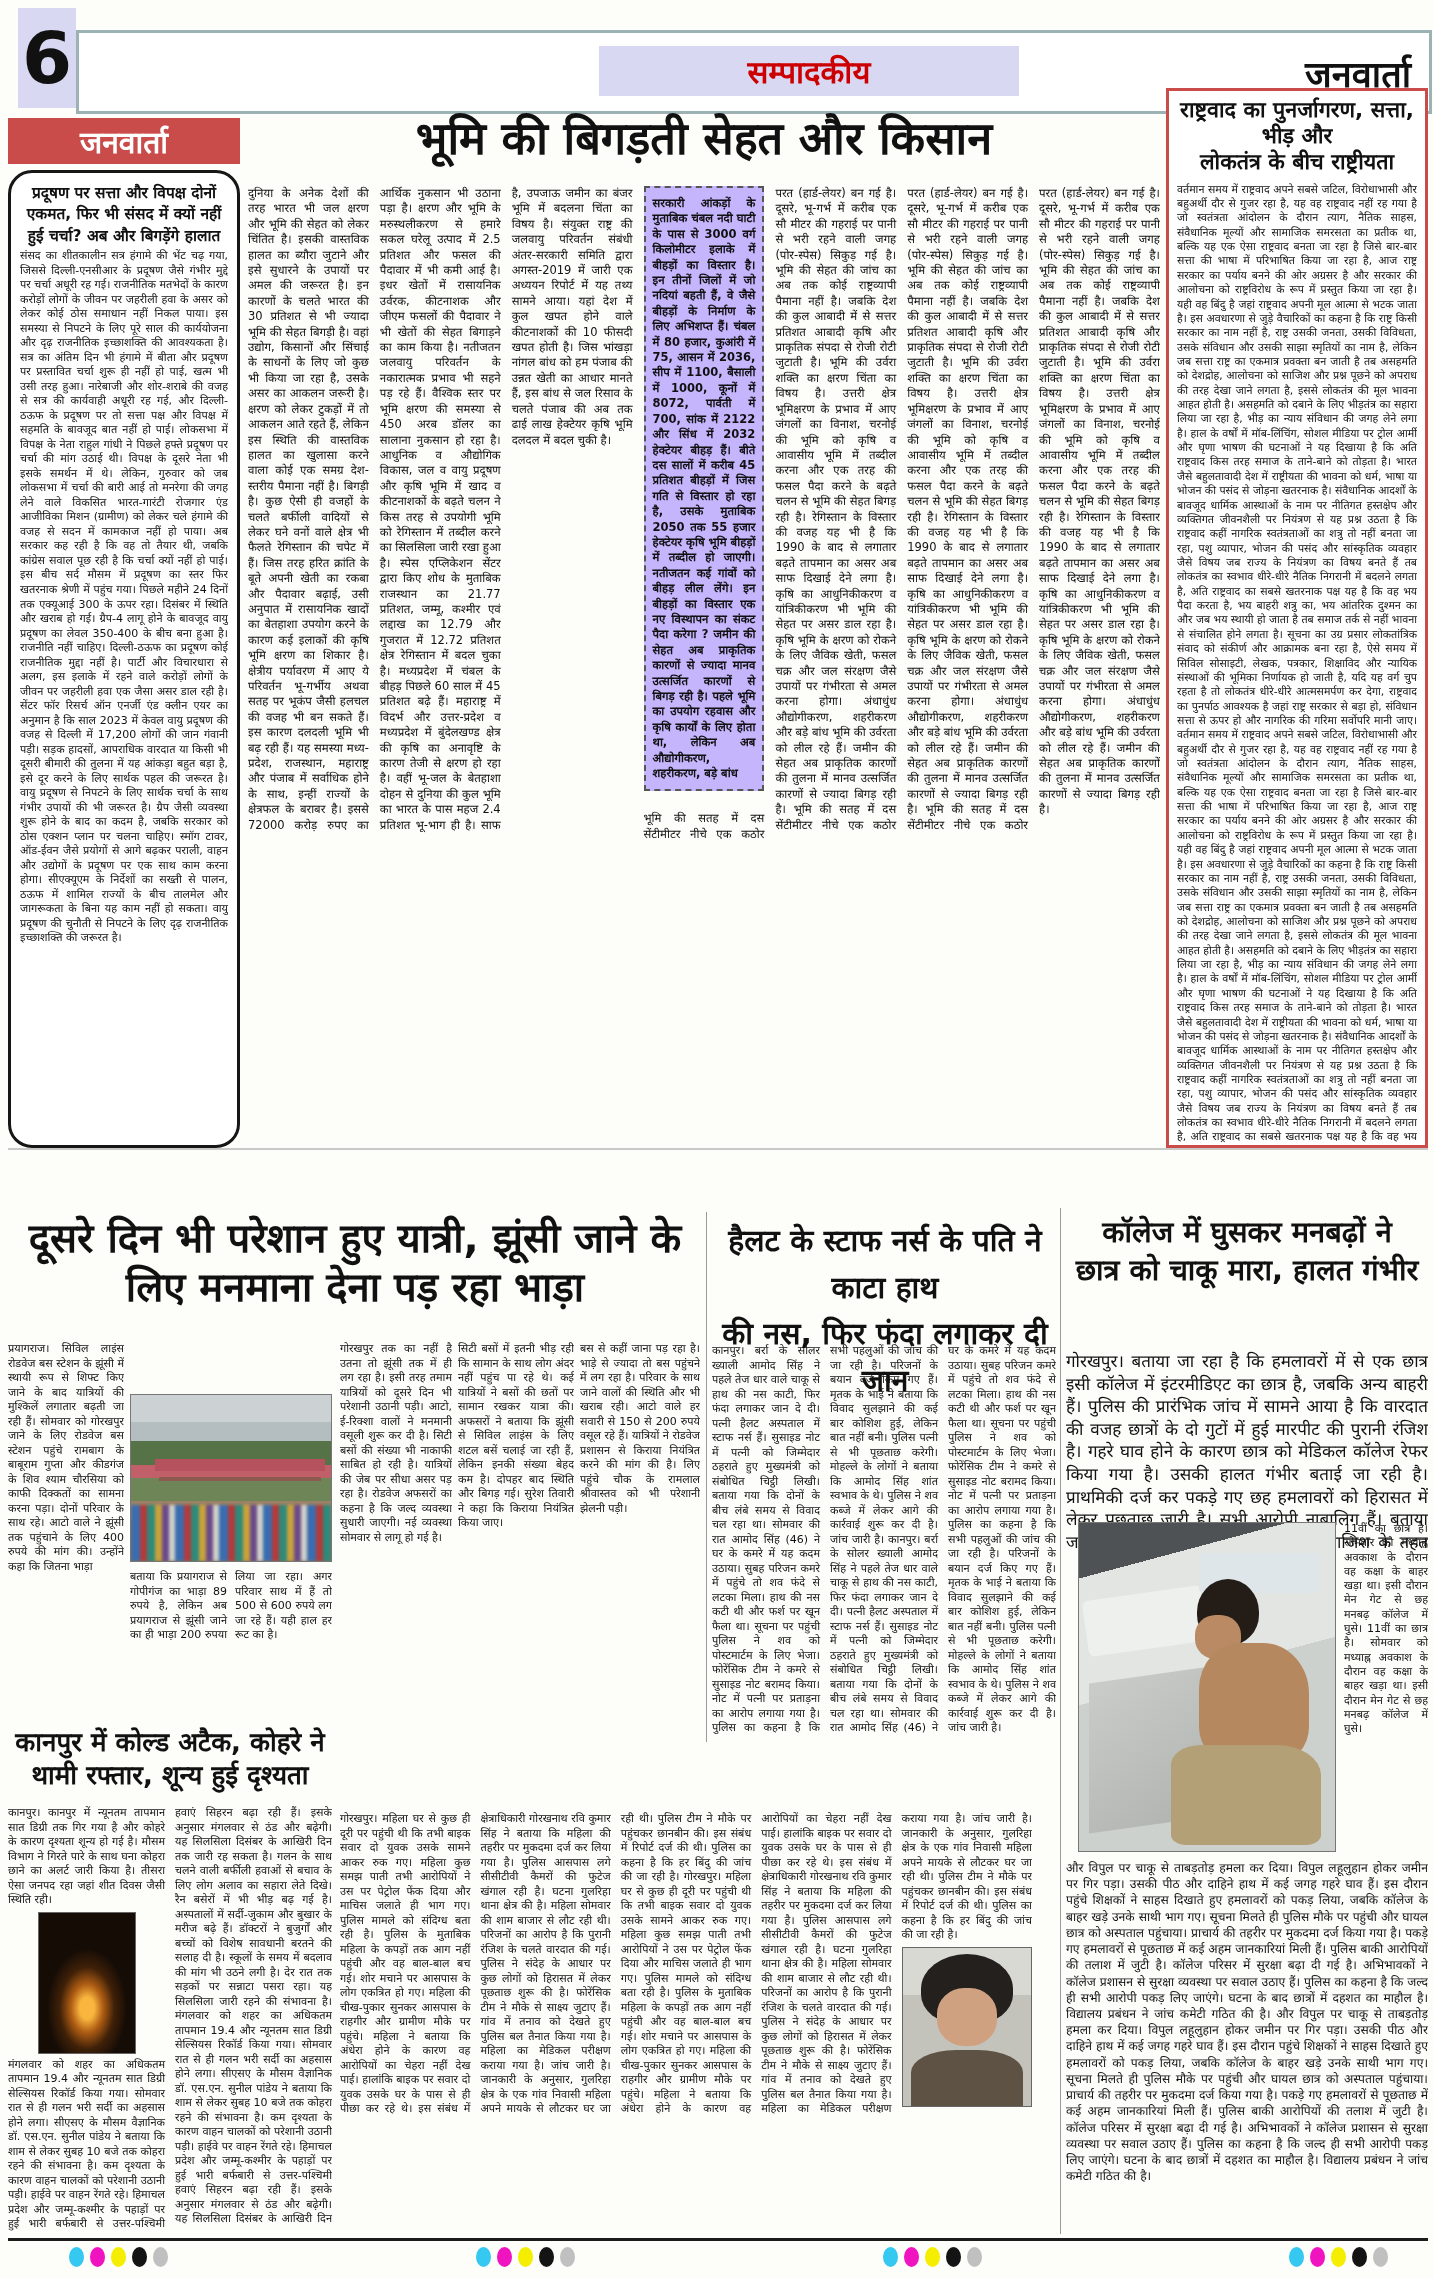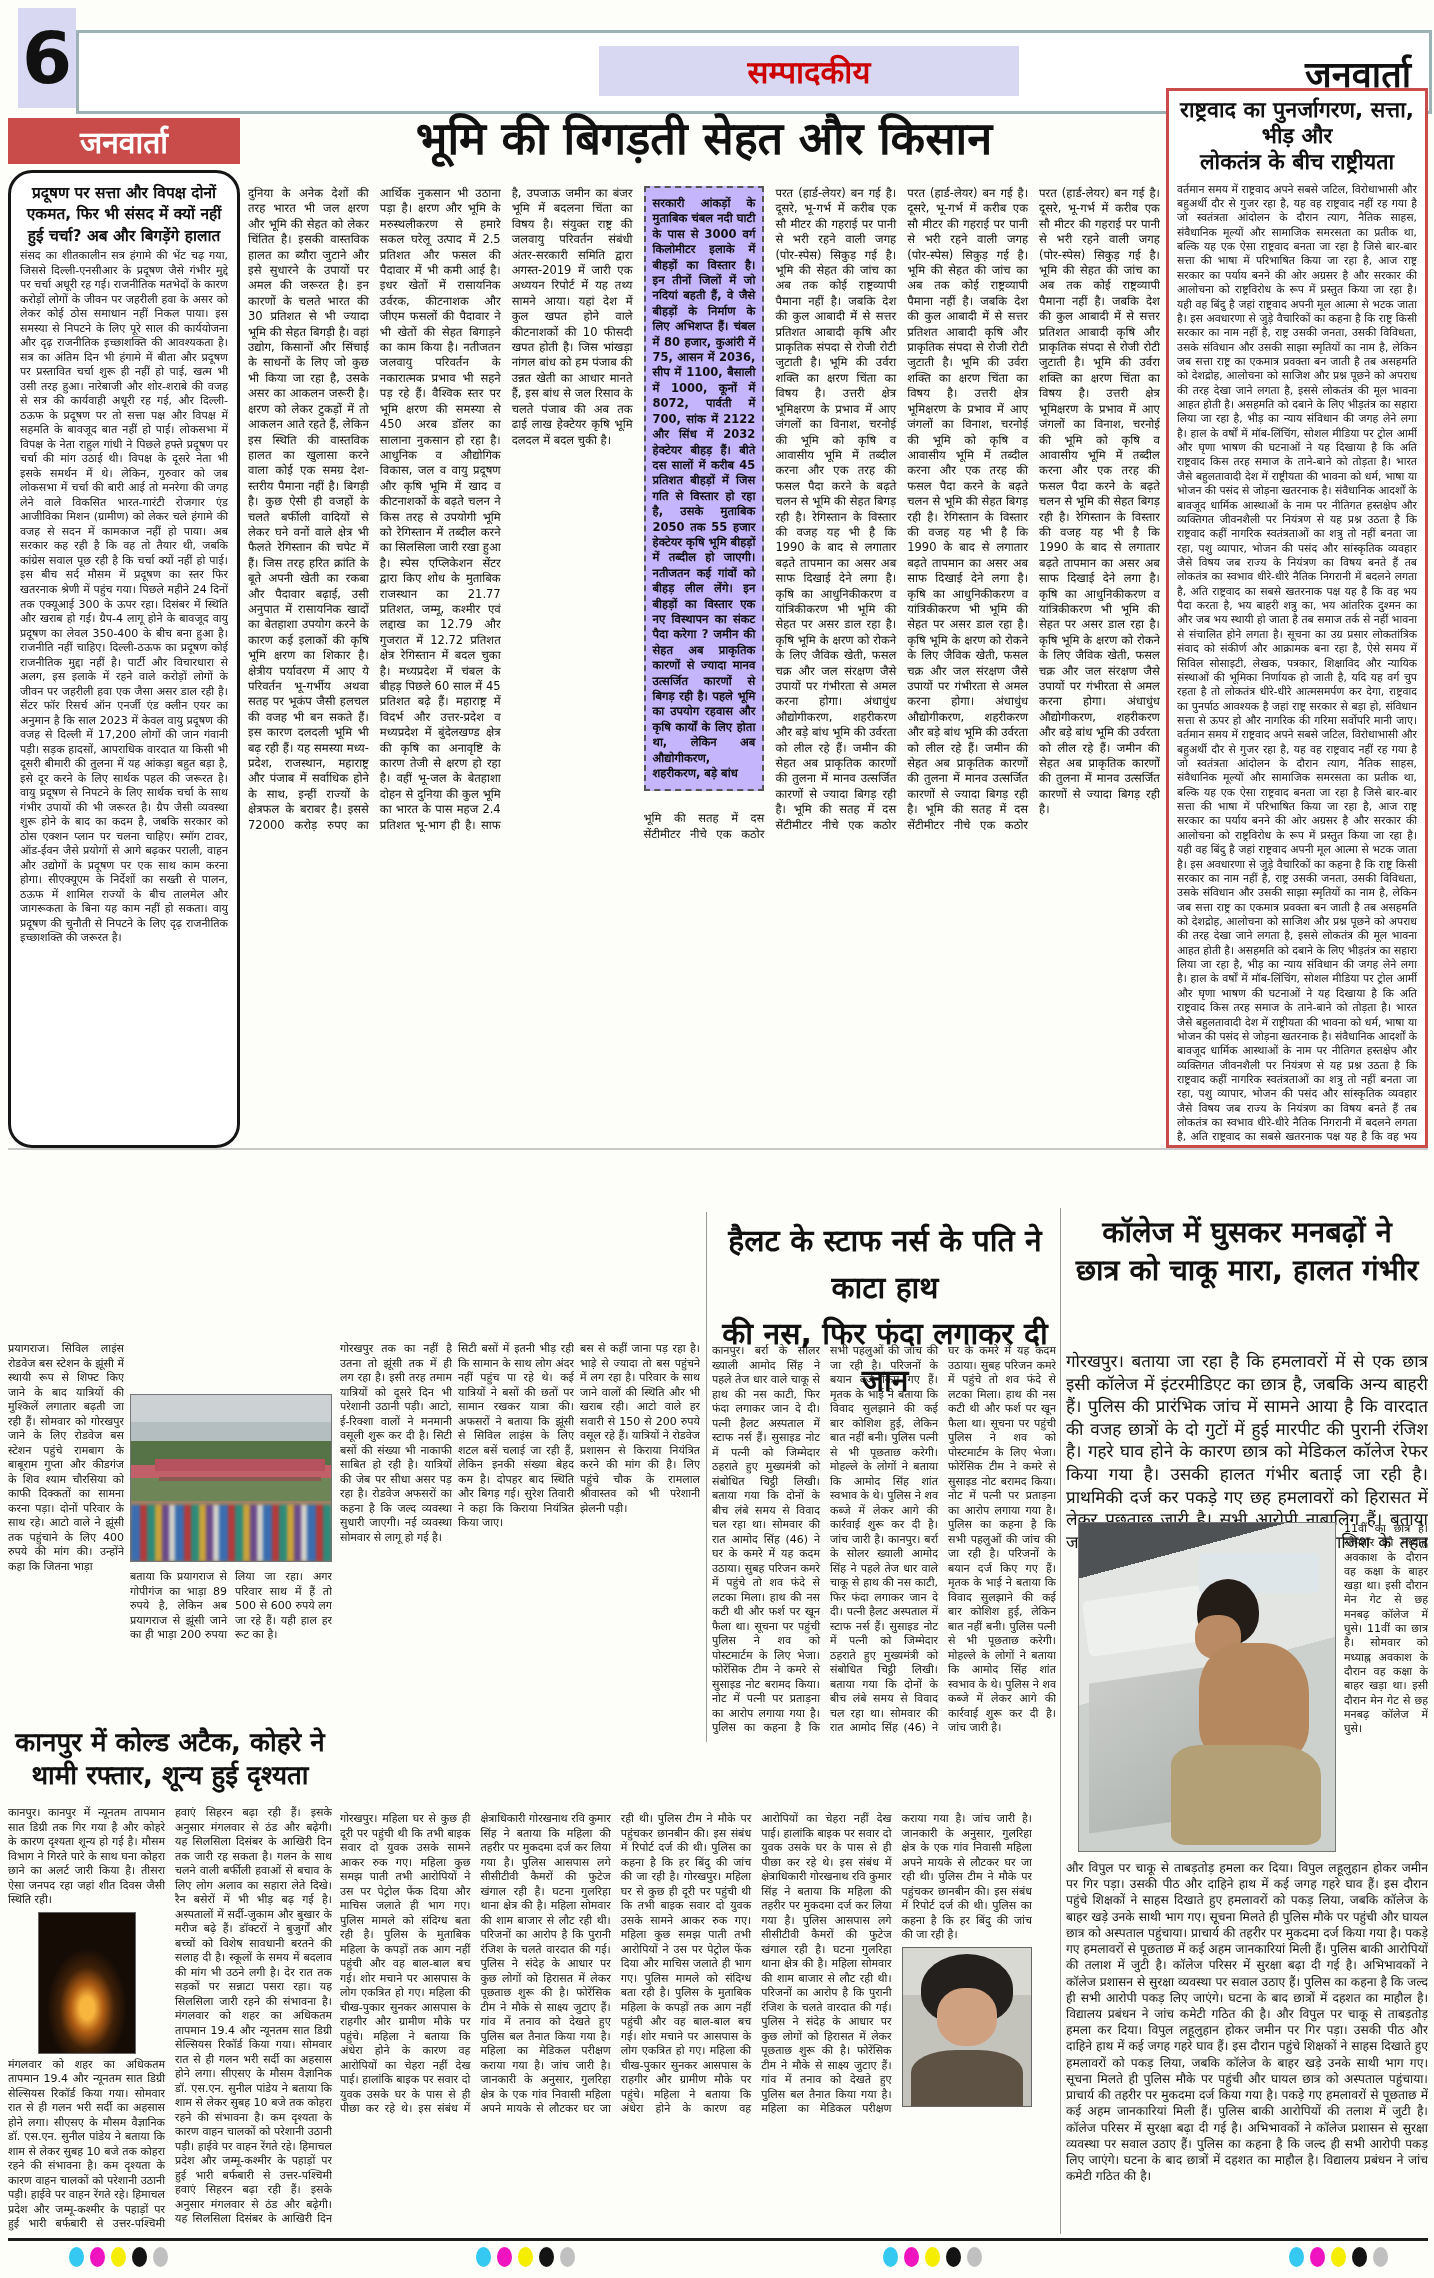--- a/index.html
+++ b/index.html
@@ -118,20 +118,21 @@
     </div>
     <div class="natbody jt">वर्तमान समय में राष्ट्रवाद अपने सबसे जटिल, विरोधाभासी और बहुअर्थी दौर से गुजर रहा है, यह वह राष्ट्रवाद नहीं रह गया है जो स्वतंत्रता आंदोलन के दौरान त्याग, नैतिक साहस, संवैधानिक मूल्यों और सामाजिक समरसता का प्रतीक था, बल्कि यह एक ऐसा राष्ट्रवाद बनता जा रहा है जिसे बार-बार सत्ता की भाषा में परिभाषित किया जा रहा है, आज राष्ट्र सरकार का पर्याय बनने की ओर अग्रसर है और सरकार की आलोचना को राष्ट्रविरोध के रूप में प्रस्तुत किया जा रहा है। यही वह बिंदु है जहां राष्ट्रवाद अपनी मूल आत्मा से भटक जाता है। इस अवधारणा से जुड़े वैचारिकों का कहना है कि राष्ट्र किसी सरकार का नाम नहीं है, राष्ट्र उसकी जनता, उसकी विविधता, उसके संविधान और उसकी साझा स्मृतियों का नाम है, लेकिन जब सत्ता राष्ट्र का एकमात्र प्रवक्ता बन जाती है तब असहमति को देशद्रोह, आलोचना को साजिश और प्रश्न पूछने को अपराध की तरह देखा जाने लगता है, इससे लोकतंत्र की मूल भावना आहत होती है। असहमति को दबाने के लिए भीड़तंत्र का सहारा लिया जा रहा है, भीड़ का न्याय संविधान की जगह लेने लगा है। हाल के वर्षों में मॉब-लिंचिंग, सोशल मीडिया पर ट्रोल आर्मी और घृणा भाषण की घटनाओं ने यह दिखाया है कि अति राष्ट्रवाद किस तरह समाज के ताने-बाने को तोड़ता है। भारत जैसे बहुलतावादी देश में राष्ट्रीयता की भावना को धर्म, भाषा या भोजन की पसंद से जोड़ना खतरनाक है। संवैधानिक आदर्शों के बावजूद धार्मिक आस्थाओं के नाम पर नीतिगत हस्तक्षेप और व्यक्तिगत जीवनशैली पर नियंत्रण से यह प्रश्न उठता है कि राष्ट्रवाद कहीं नागरिक स्वतंत्रताओं का शत्रु तो नहीं बनता जा रहा, पशु व्यापार, भोजन की पसंद और सांस्कृतिक व्यवहार जैसे विषय जब राज्य के नियंत्रण का विषय बनते हैं तब लोकतंत्र का स्वभाव धीरे-धीरे नैतिक निगरानी में बदलने लगता है, अति राष्ट्रवाद का सबसे खतरनाक पक्ष यह है कि वह भय पैदा करता है, भय बाहरी शत्रु का, भय आंतरिक दुश्मन का और जब भय स्थायी हो जाता है तब समाज तर्क से नहीं भावना से संचालित होने लगता है। सूचना का उग्र प्रसार लोकतांत्रिक संवाद को संकीर्ण और आक्रामक बना रहा है, ऐसे समय में सिविल सोसाइटी, लेखक, पत्रकार, शिक्षाविद और न्यायिक संस्थाओं की भूमिका निर्णायक हो जाती है, यदि यह वर्ग चुप रहता है तो लोकतंत्र धीरे-धीरे आत्मसमर्पण कर देगा, राष्ट्रवाद का पुनर्पाठ आवश्यक है जहां राष्ट्र सरकार से बड़ा हो, संविधान सत्ता से ऊपर हो और नागरिक की गरिमा सर्वोपरि मानी जाए। वर्तमान समय में राष्ट्रवाद अपने सबसे जटिल, विरोधाभासी और बहुअर्थी दौर से गुजर रहा है, यह वह राष्ट्रवाद नहीं रह गया है जो स्वतंत्रता आंदोलन के दौरान त्याग, नैतिक साहस, संवैधानिक मूल्यों और सामाजिक समरसता का प्रतीक था, बल्कि यह एक ऐसा राष्ट्रवाद बनता जा रहा है जिसे बार-बार सत्ता की भाषा में परिभाषित किया जा रहा है, आज राष्ट्र सरकार का पर्याय बनने की ओर अग्रसर है और सरकार की आलोचना को राष्ट्रविरोध के रूप में प्रस्तुत किया जा रहा है। यही वह बिंदु है जहां राष्ट्रवाद अपनी मूल आत्मा से भटक जाता है। इस अवधारणा से जुड़े वैचारिकों का कहना है कि राष्ट्र किसी सरकार का नाम नहीं है, राष्ट्र उसकी जनता, उसकी विविधता, उसके संविधान और उसकी साझा स्मृतियों का नाम है, लेकिन जब सत्ता राष्ट्र का एकमात्र प्रवक्ता बन जाती है तब असहमति को देशद्रोह, आलोचना को साजिश और प्रश्न पूछने को अपराध की तरह देखा जाने लगता है, इससे लोकतंत्र की मूल भावना आहत होती है। असहमति को दबाने के लिए भीड़तंत्र का सहारा लिया जा रहा है, भीड़ का न्याय संविधान की जगह लेने लगा है। हाल के वर्षों में मॉब-लिंचिंग, सोशल मीडिया पर ट्रोल आर्मी और घृणा भाषण की घटनाओं ने यह दिखाया है कि अति राष्ट्रवाद किस तरह समाज के ताने-बाने को तोड़ता है। भारत जैसे बहुलतावादी देश में राष्ट्रीयता की भावना को धर्म, भाषा या भोजन की पसंद से जोड़ना खतरनाक है। संवैधानिक आदर्शों के बावजूद धार्मिक आस्थाओं के नाम पर नीतिगत हस्तक्षेप और व्यक्तिगत जीवनशैली पर नियंत्रण से यह प्रश्न उठता है कि राष्ट्रवाद कहीं नागरिक स्वतंत्रताओं का शत्रु तो नहीं बनता जा रहा, पशु व्यापार, भोजन की पसंद और सांस्कृतिक व्यवहार जैसे विषय जब राज्य के नियंत्रण का विषय बनते हैं तब लोकतंत्र का स्वभाव धीरे-धीरे नैतिक निगरानी में बदलने लगता है, अति राष्ट्रवाद का सबसे खतरनाक पक्ष यह है कि वह भय पैदा करता है, भय बाहरी शत्रु का, भय आंतरिक दुश्मन का और जब भय स्थायी हो जाता है तब समाज तर्क से नहीं भावना से संचालित होने लगता है। सूचना का उग्र प्रसार लोकतांत्रिक संवाद को संकीर्ण और आक्रामक बना रहा है, ऐसे समय में सिविल सोसाइटी, लेखक, पत्रकार, शिक्षाविद और न्यायिक संस्थाओं की भूमिका निर्णायक हो जाती है, यदि यह वर्ग चुप रहता है तो लोकतंत्र धीरे-धीरे आत्मसमर्पण कर देगा, राष्ट्रवाद का पुनर्पाठ आवश्यक है जहां राष्ट्र सरकार से बड़ा हो, संविधान सत्ता से ऊपर हो और नागरिक की गरिमा सर्वोपरि मानी जाए।</div>
   </div>
 
   <div class="abs sep-h"></div>
 
 
   <div class="abs vline" style="left:706px;top:1212px;height:530px;"></div>
   <div class="abs vline" style="left:1060px;top:1208px;height:1026px;"></div>
 
+  <div class="abs jhead">दूसरे दिन भी परेशान हुए यात्री, झूंसी जाने के लिए मनमाना देना पड़ रहा भाड़ा</div>
   <div class="abs bt jt" style="left:8px;top:1342px;width:116px;height:378px;">प्रयागराज। सिविल लाइंस रोडवेज बस स्टेशन के झूंसी में स्थायी रूप से शिफ्ट किए जाने के बाद यात्रियों की मुश्किलें लगातार बढ़ती जा रही हैं। सोमवार को गोरखपुर जाने के लिए रोडवेज बस स्टेशन पहुंचे रामबाग के बाबूराम गुप्ता और कीडगंज के शिव श्याम चौरसिया को काफी दिक्कतों का सामना करना पड़ा। दोनों परिवार के साथ रहे। आटो वाले ने झूंसी तक पहुंचाने के लिए 400 रुपये की मांग की। उन्होंने कहा कि जितना भाड़ा</div>
   <div class="abs photo bus">
     <div class="base"></div>
     <div class="bridge"></div>
     <div class="crowd"></div>
   </div>
   <div class="abs bt jt" style="left:130px;top:1570px;width:202px;height:150px;column-count:2;column-gap:8px;">बताया कि प्रयागराज से गोपीगंज का भाड़ा 89 रुपये है, लेकिन अब प्रयागराज से झूंसी जाने का ही भाड़ा 200 रुपया लिया जा रहा। अगर परिवार साथ में हैं तो 500 से 600 रुपये लग जा रहे हैं। यही हाल हर रूट का है।</div>
   <div class="abs bt jt" style="left:340px;top:1342px;width:112px;height:378px;">गोरखपुर तक का नहीं है उतना तो झूंसी तक में ही लग रहा है। इसी तरह तमाम यात्रियों को दूसरे दिन भी परेशानी उठानी पड़ी। आटो, ई-रिक्शा वालों ने मनमानी वसूली शुरू कर दी है। सिटी बसों की संख्या भी नाकाफी साबित हो रही है। यात्रियों की जेब पर सीधा असर पड़ रहा है। रोडवेज अफसरों का कहना है कि जल्द व्यवस्था सुधारी जाएगी। नई व्यवस्था सोमवार से लागू हो गई है।</div>
   <div class="abs bt jt" style="left:458px;top:1342px;width:116px;height:378px;">सिटी बसों में इतनी भीड़ रही कि सामान के साथ लोग अंदर नहीं पहुंच पा रहे थे। कई यात्रियों ने बसों की छतों पर सामान रखकर यात्रा की। अफसरों ने बताया कि झूंसी से सिविल लाइंस के लिए शटल बसें चलाई जा रही हैं, लेकिन इनकी संख्या बेहद कम है। दोपहर बाद स्थिति और बिगड़ गई। सुरेश तिवारी ने कहा कि किराया नियंत्रित किया जाए।</div>
   <div class="abs bt jt" style="left:580px;top:1342px;width:120px;height:378px;">बस से कहीं जाना पड़ रहा है। भाड़े से ज्यादा तो बस पहुंचने में लग रहा है। परिवार के साथ जाने वालों की स्थिति और भी खराब रही। आटो वाले हर सवारी से 150 से 200 रुपये वसूल रहे हैं। यात्रियों ने रोडवेज प्रशासन से किराया नियंत्रित करने की मांग की है। लिए पहुंचे चौक के रामलाल श्रीवास्तव को भी परेशानी झेलनी पड़ी।</div>

